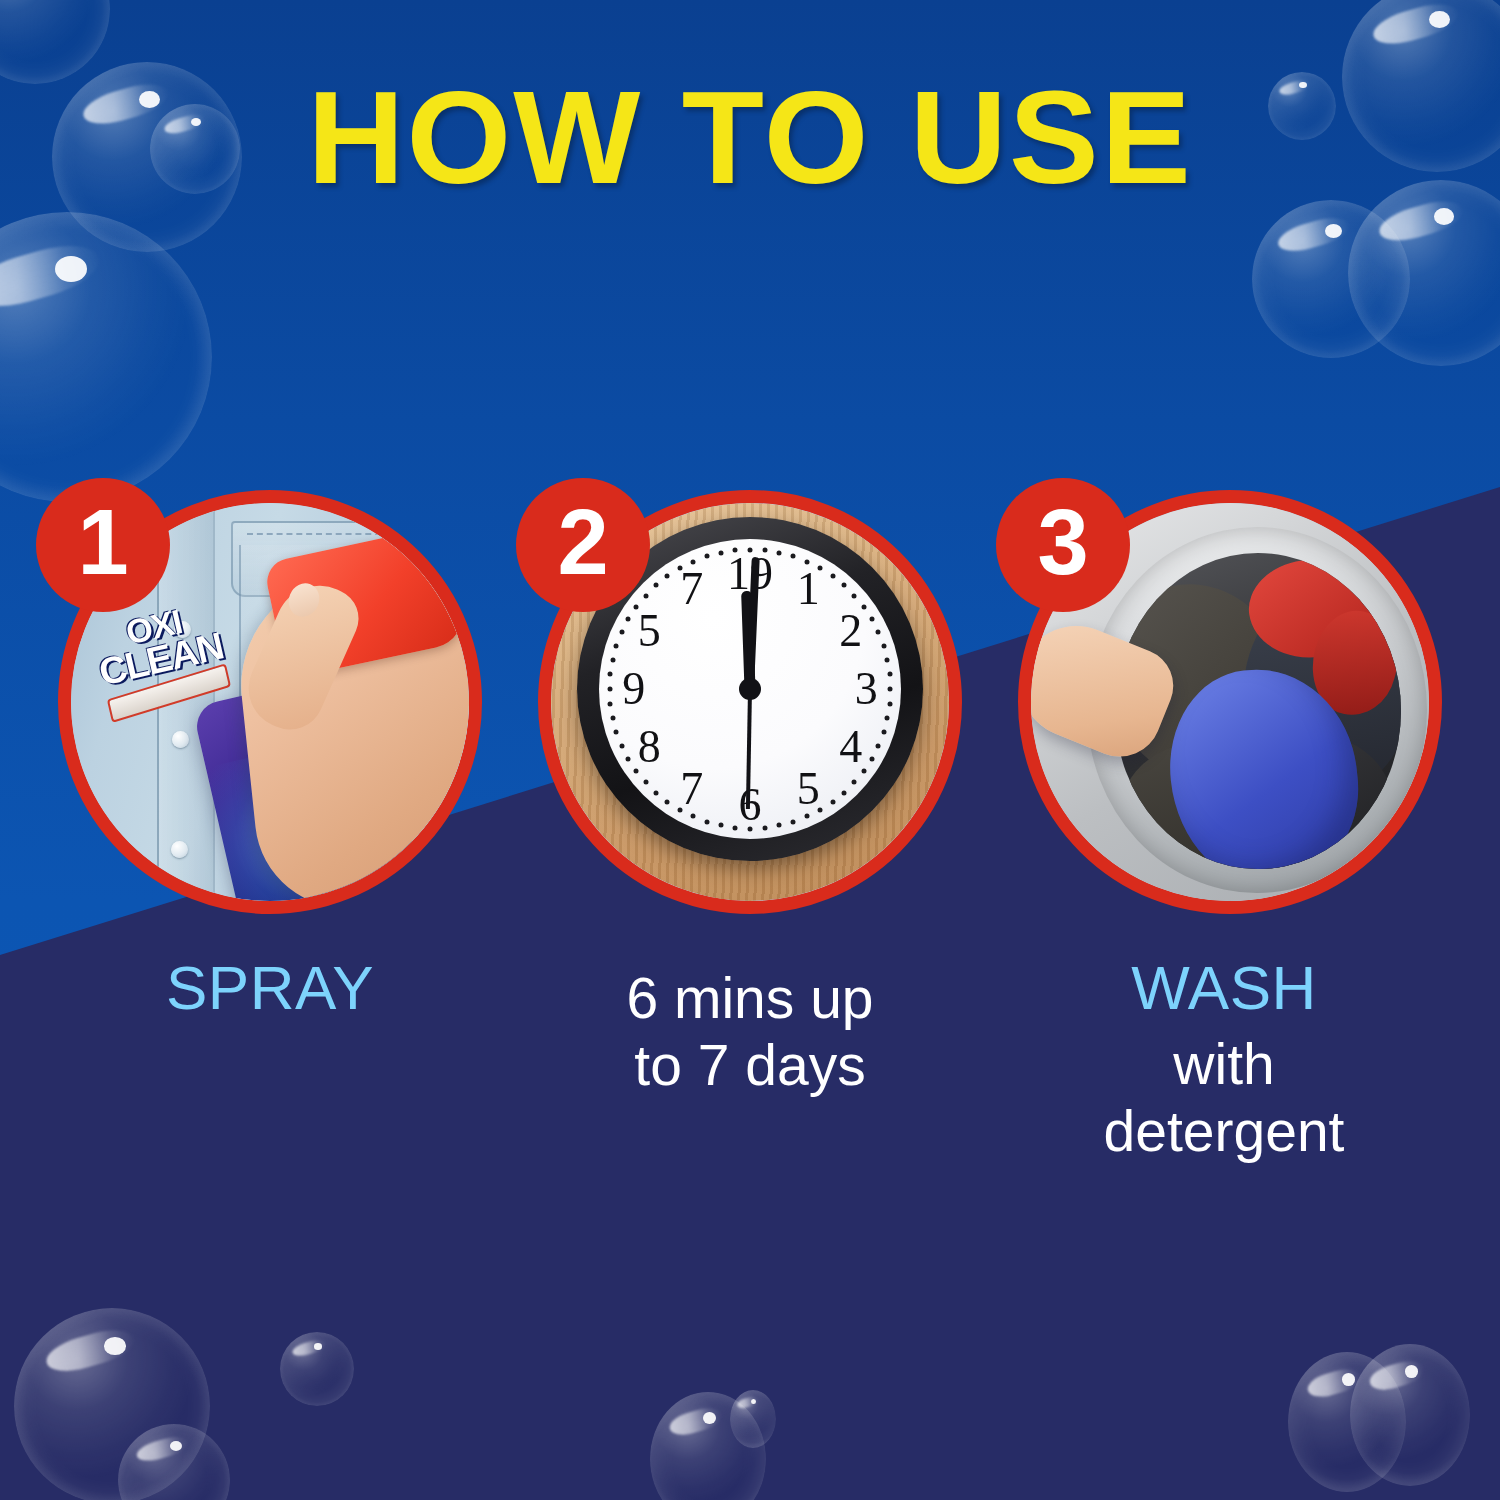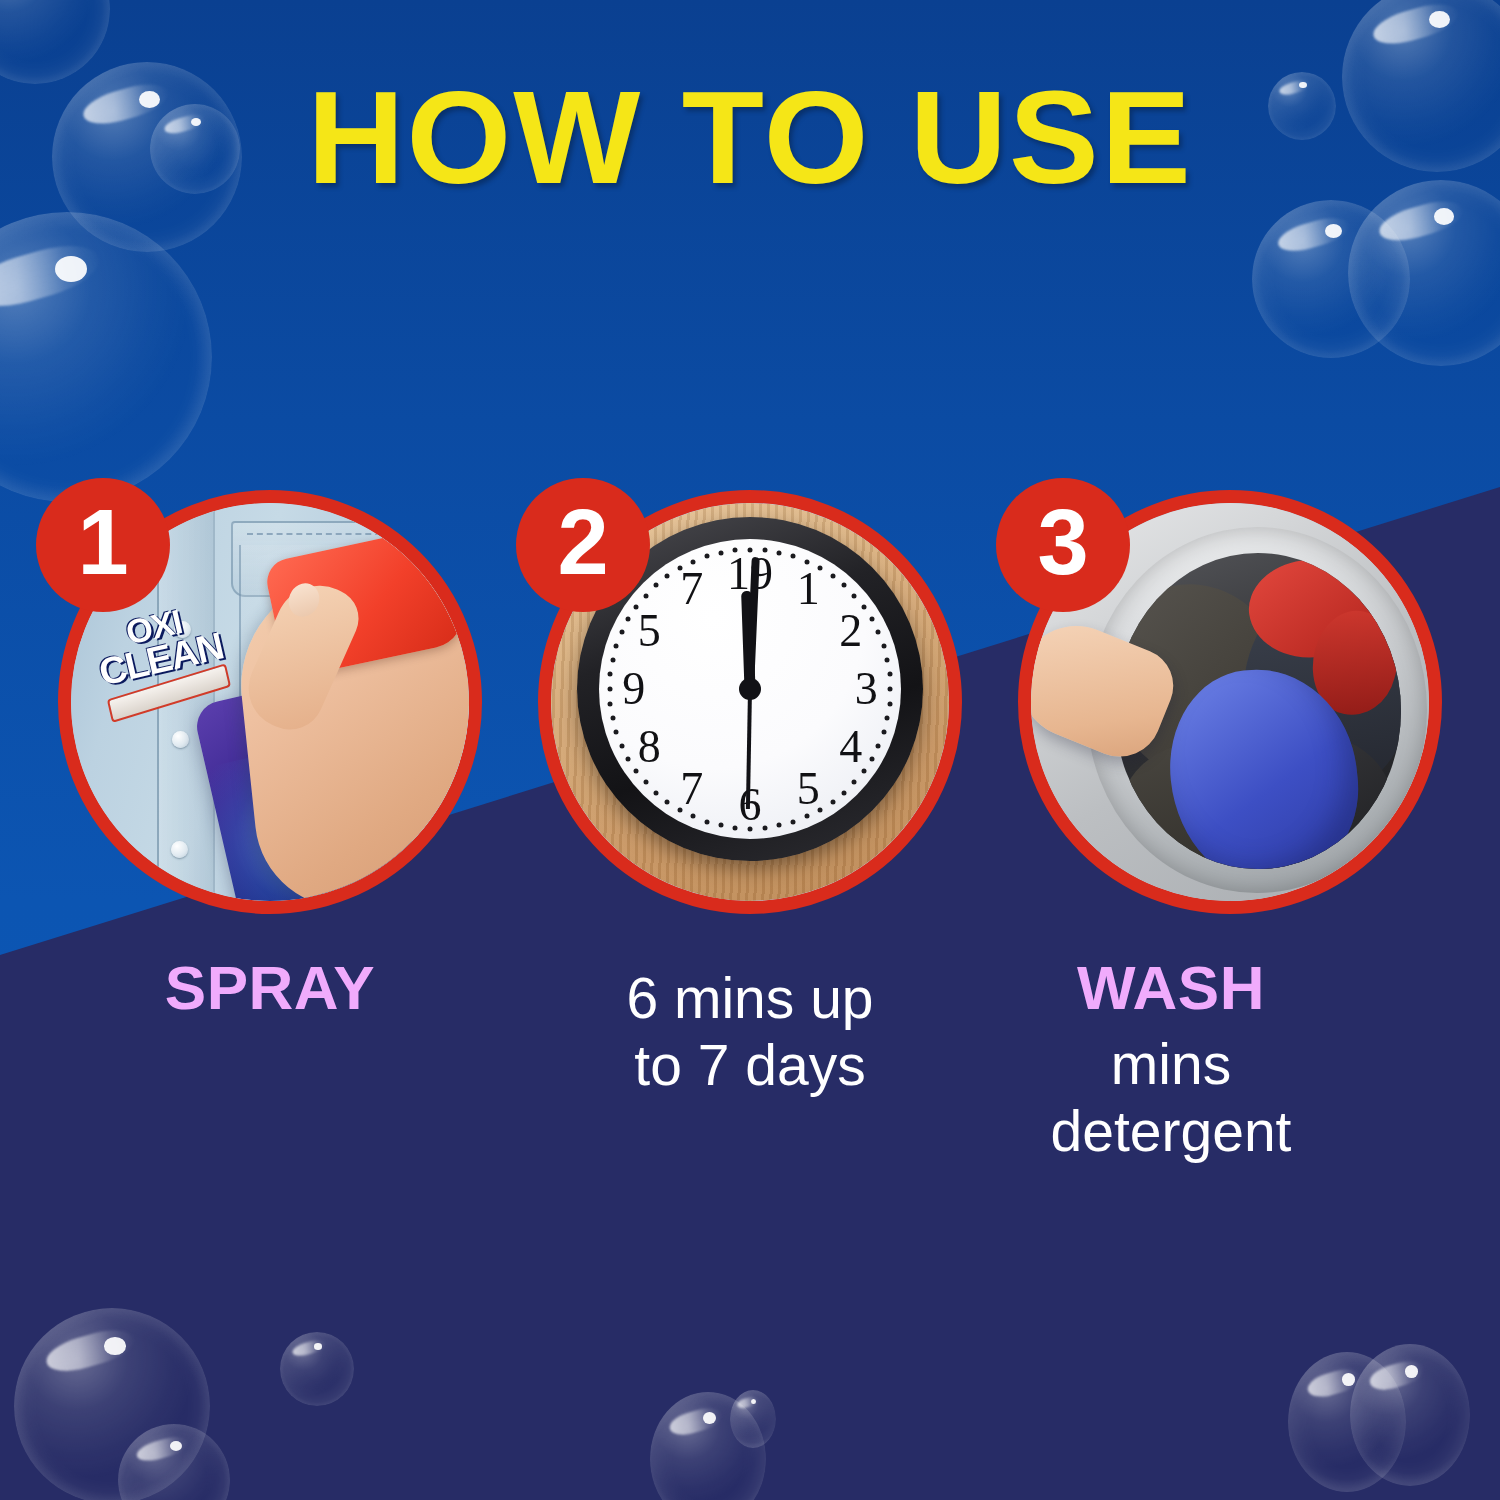--- a/index.html
+++ b/index.html
@@ -74,23 +74,23 @@
     display:flex;align-items:center;justify-content:center;
     color:#ffffff;font-weight:bold;font-size:92px;line-height:1;
     font-family:"Liberation Sans Narrow","Liberation Sans", sans-serif;
   }
   .badge span{display:block;transform:translateY(-3px);}
 
   .captions{position:absolute;left:0;top:955px;width:1500px;}
   .cap{position:absolute;top:0;width:470px;text-align:center;}
   .cap.c1{left:35px;}
   .cap.c2{left:515px;}
-  .cap.c3{left:936px;}
+  .cap.c3{left:989px;}
   .cap-title{
-    font-weight:bold;font-size:62px;line-height:1.06;color:#f0abfc;
+    font-weight:normal;font-size:62px;line-height:1.06;color:#7dd3fc;
     letter-spacing:0.5px;
   }
   .cap-sub{
     font-size:57px;line-height:1.18;color:#ffffff;font-weight:normal;
     margin-top:10px;white-space:pre-line;
   }
 
   
   .shirt{position:absolute;inset:0;
     background:
@@ -417,18 +417,18 @@
   <div class="captions">
     <div class="cap c1">
       <div class="cap-title">SPRAY</div>
     </div>
     <div class="cap c2">
       <div class="cap-sub">6 mins up
 to 7 days</div>
     </div>
     <div class="cap c3">
       <div class="cap-title">WASH</div>
-      <div class="cap-sub">mins
+      <div class="cap-sub">with
 detergent</div>
     </div>
   </div>
 
 </div>
 
 </body></html>

